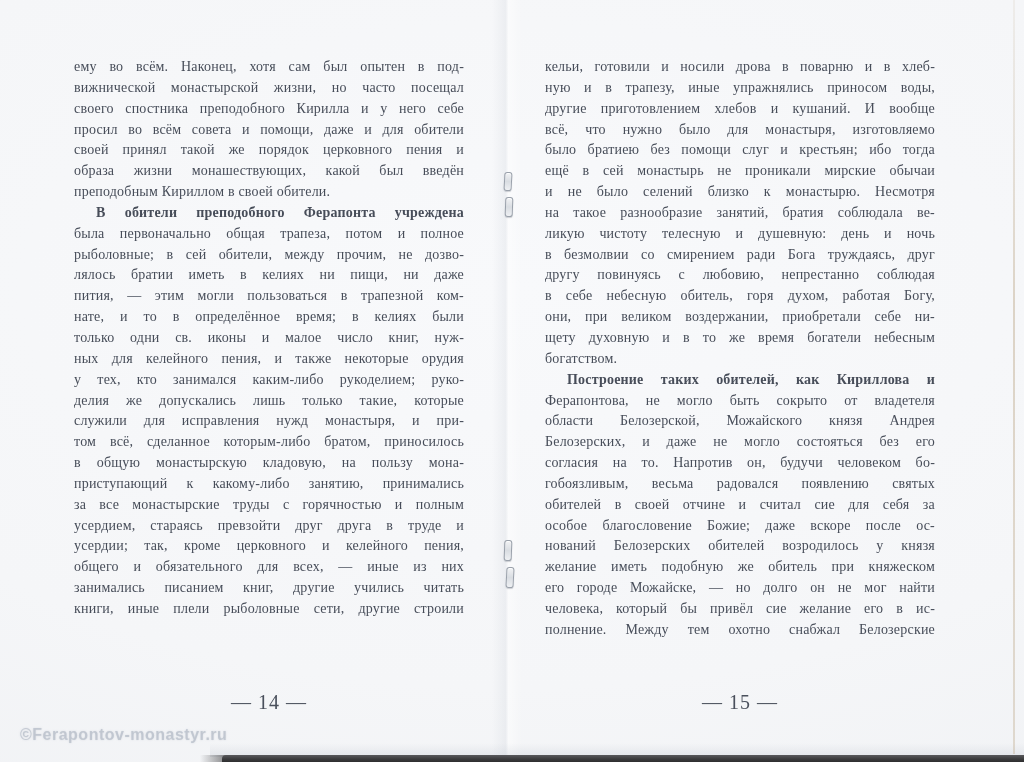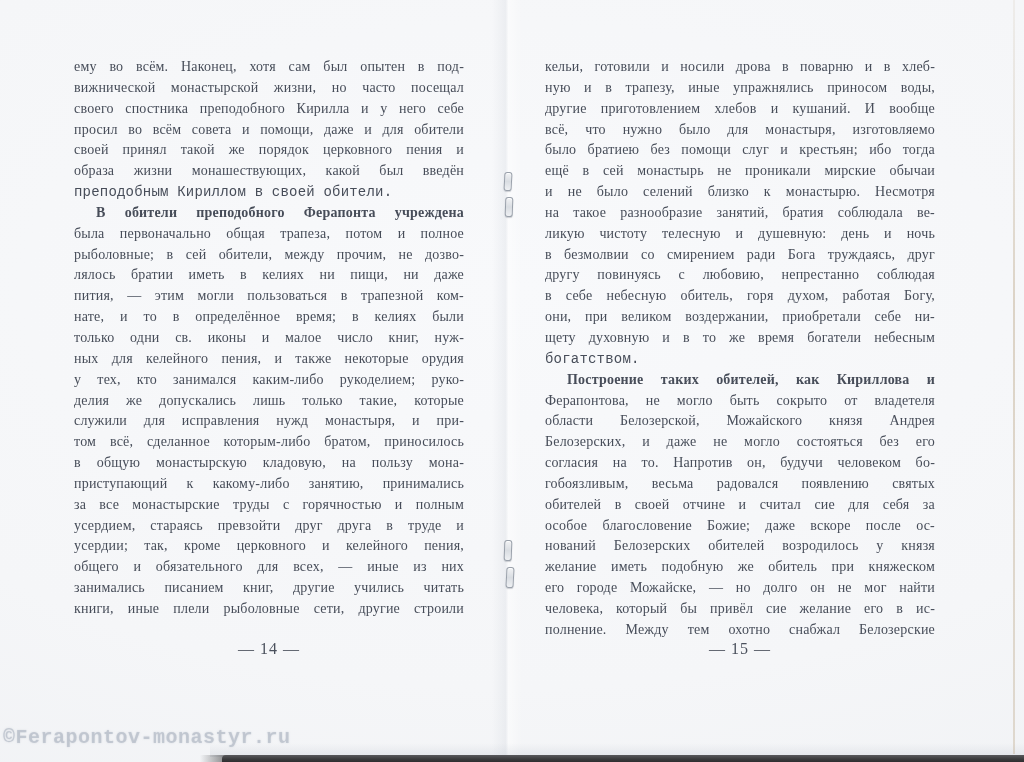--- a/index.html
+++ b/index.html
@@ -25,32 +25,32 @@
   .page-text.left{left:74px;}
   .page-text.right{left:545px;}
   .line{
     height:20.85px;line-height:20.85px;
     text-align:justify;
     -moz-text-align-last:justify;
     text-align-last:justify;
     overflow:hidden;
     white-space:nowrap;
   }
-  .line.par-end{text-align-last:left;font-family:Liberation Mono, monospace;-moz-text-align-last:left;}
+  .line.par-end{text-align-last:left;-moz-text-align-last:left;}
   .line.indent{padding-left:22px;font-weight:bold;}
   .page-footer{
-    position:absolute;top:640px;width:390px;
-    text-align:center;font-size:16px;letter-spacing:1px;color:#4a505c;
+    position:absolute;top:691px;width:390px;
+    text-align:center;font-size:20px;letter-spacing:1px;color:#4a505c;
   }
   .page-footer.left{left:74px;}
   .page-footer.right{left:545px;}
   .watermark{
-    position:absolute;left:3px;top:726px;
-    font-family:Liberation Mono, monospace;
-    font-size:20px;font-weight:600;
+    position:absolute;left:20px;top:726px;
+    font-family:Liberation Sans, sans-serif;
+    font-size:16px;font-weight:600;
     color:rgba(168,176,190,.55);
     text-shadow:0 0 2px rgba(168,176,190,.35);
     letter-spacing:.5px;
   }
   .staple{
     position:absolute;width:6px;border-radius:3px;
     background:linear-gradient(180deg,#f2f3f5 0%,#d9dde2 50%,#eef0f3 100%);
     border:1px solid #9aa1ab;
     box-shadow:inset 0 1px 0 rgba(255,255,255,.8), 0 1px 1px rgba(120,126,138,.35);
   }

